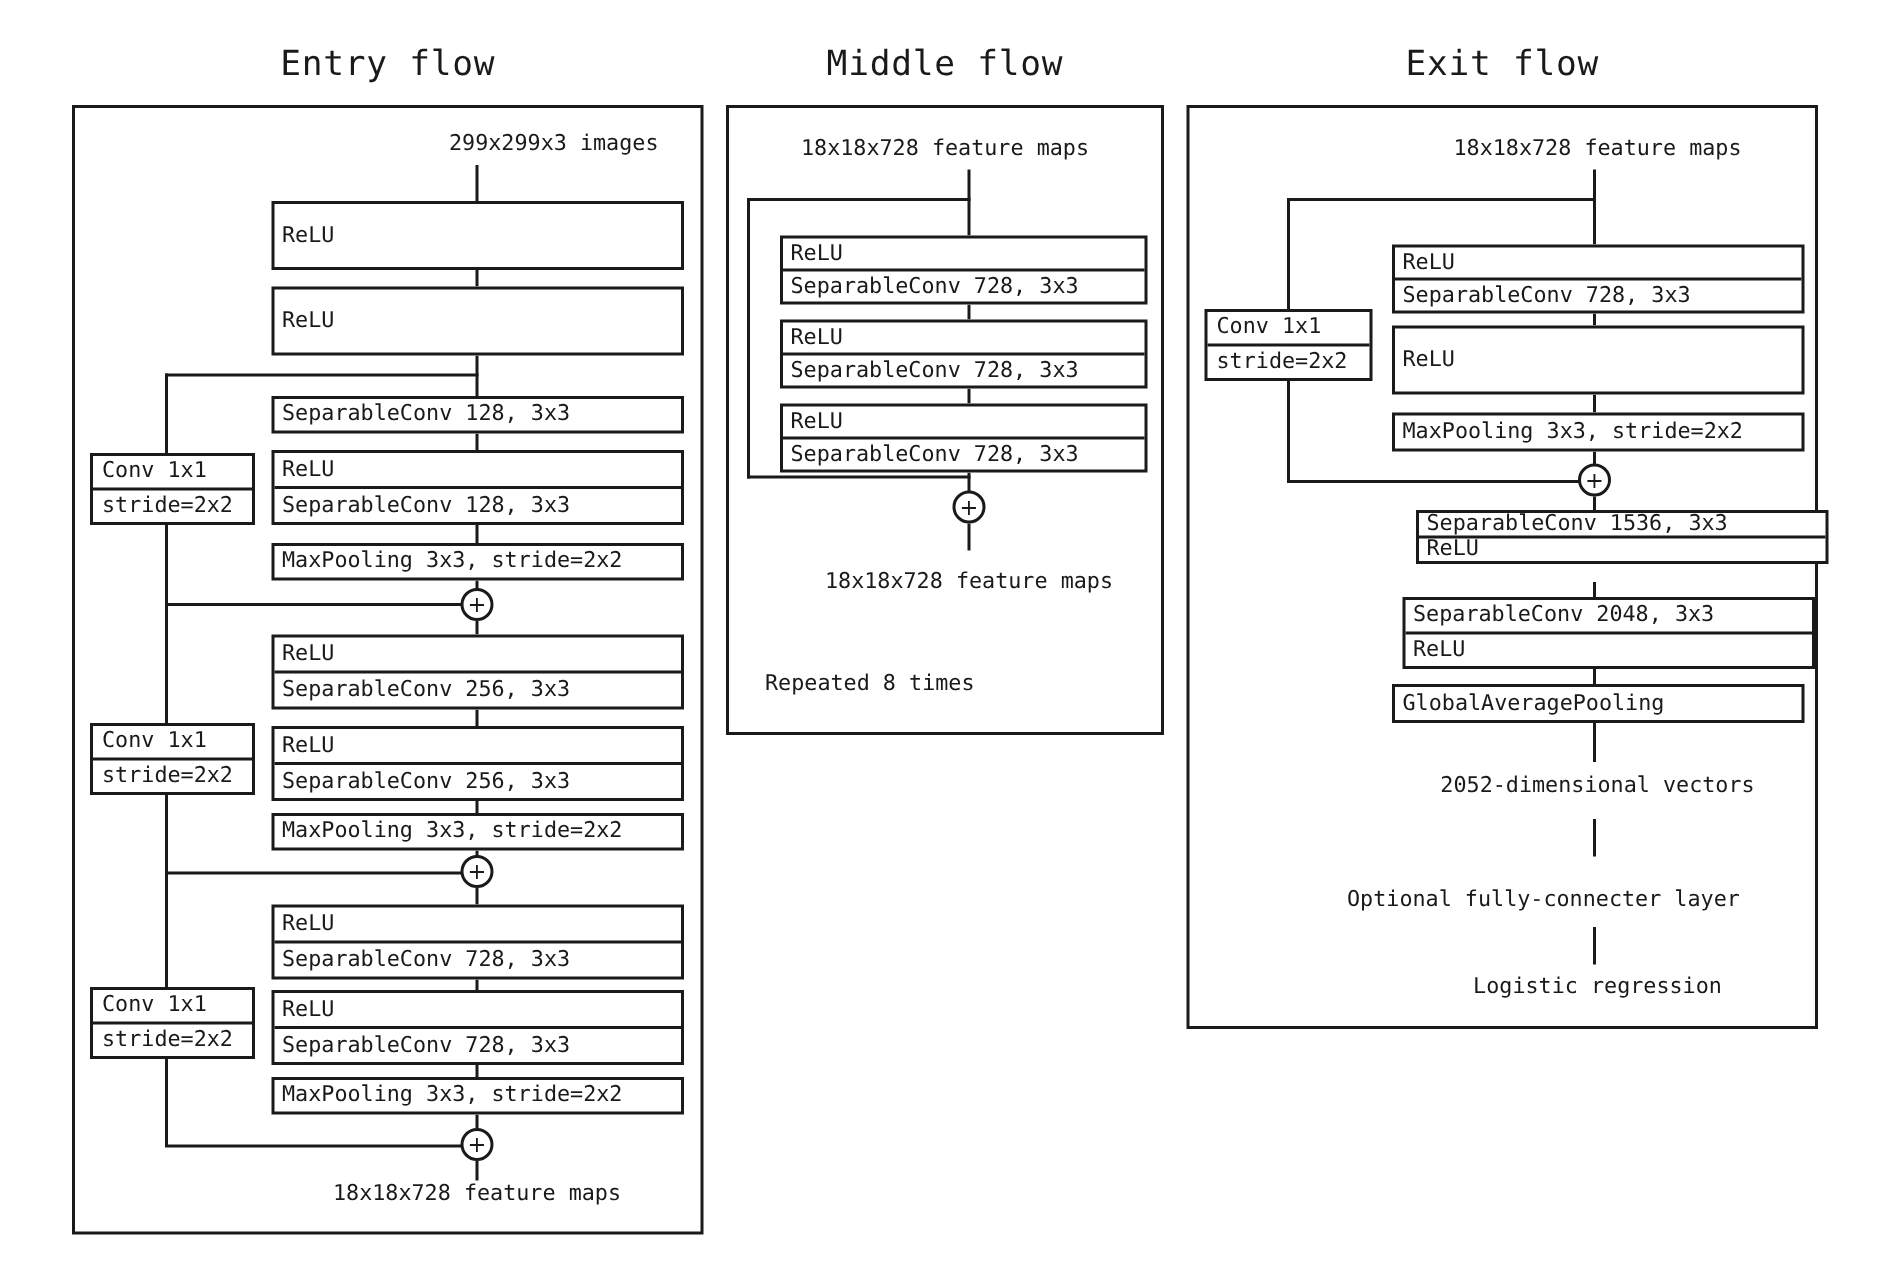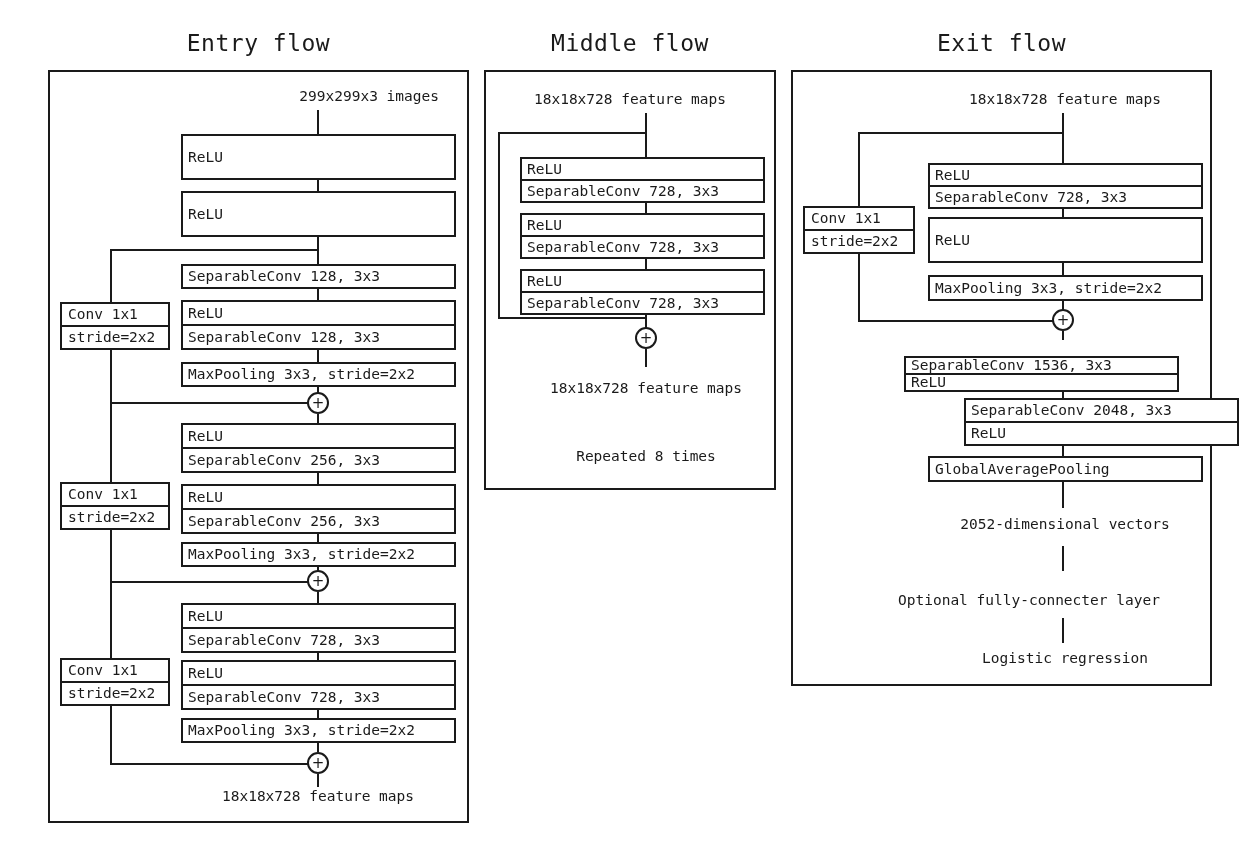--- a/index.html
+++ b/index.html
@@ -242,21 +242,21 @@
     <div class="lrow">ReLU</div>
     <div class="lrow">SeparableConv 728, 3x3</div>
   </div>
   <div class="vline" style="left:645px; top:315px; height:13px;"></div>
 
   <div class="plus-node" style="left:635px; top:327px;">+</div>
   <div class="vline" style="left:645px; top:349px; height:18px;"></div>
 
   <div class="caption" style="left:510px; top:381px; width:272px; text-align:center;">18x18x728 feature maps</div>
 
-  <div class="caption" style="left:510px; top:449px; width:272px; text-align:center;">Repeated 8 times</div>
+  <div class="caption" style="left:510px; top:449px; width:272px; text-align:left;">Repeated 8 times</div>
 
   <div class="flow-title" style="left:791px; top:30px; width:421px;">Exit flow</div>
 
   <div class="flow-panel" style="left:791px; top:70px; width:421px; height:616px;"></div>
 
   <div class="caption" style="left:922px; top:92px; width:286px; text-align:center;">18x18x728 feature maps</div>
 
   <div class="vline" style="left:1062px; top:113px; height:50px;"></div>
 
   <div class="hline" style="left:858px; top:132px; width:206px;"></div>
@@ -281,27 +281,27 @@
   <div class="vline" style="left:1062px; top:263px; height:12px;"></div>
 
   <div class="lbox" style="left:928px; top:275px; width:275px; height:26px;">
     <div class="lrow">MaxPooling 3x3, stride=2x2</div>
   </div>
   <div class="vline" style="left:1062px; top:301px; height:9px;"></div>
 
   <div class="plus-node" style="left:1052px; top:309px;">+</div>
   <div class="vline" style="left:1062px; top:331px; height:9px;"></div>
 
-  <div class="lbox" style="left:904px; top:340px; width:275px; height:36px;margin-top:16px;">
+  <div class="lbox" style="left:944px; top:340px; width:275px; height:36px;">
     <div class="lrow">SeparableConv 1536, 3x3</div>
     <div class="lrow">ReLU</div>
   </div>
   <div class="vline" style="left:1062px; top:388px; height:10px;"></div>
 
-  <div class="lbox" style="left:964px; top:398px; width:275px; height:48px;">
+  <div class="lbox" style="left:935px; top:398px; width:275px; height:48px;">
     <div class="lrow">SeparableConv 2048, 3x3</div>
     <div class="lrow">ReLU</div>
   </div>
   <div class="vline" style="left:1062px; top:446px; height:10px;"></div>
 
   <div class="lbox" style="left:928px; top:456px; width:275px; height:26px;">
     <div class="lrow">GlobalAveragePooling</div>
   </div>
   <div class="vline" style="left:1062px; top:482px; height:26px;"></div>
 

